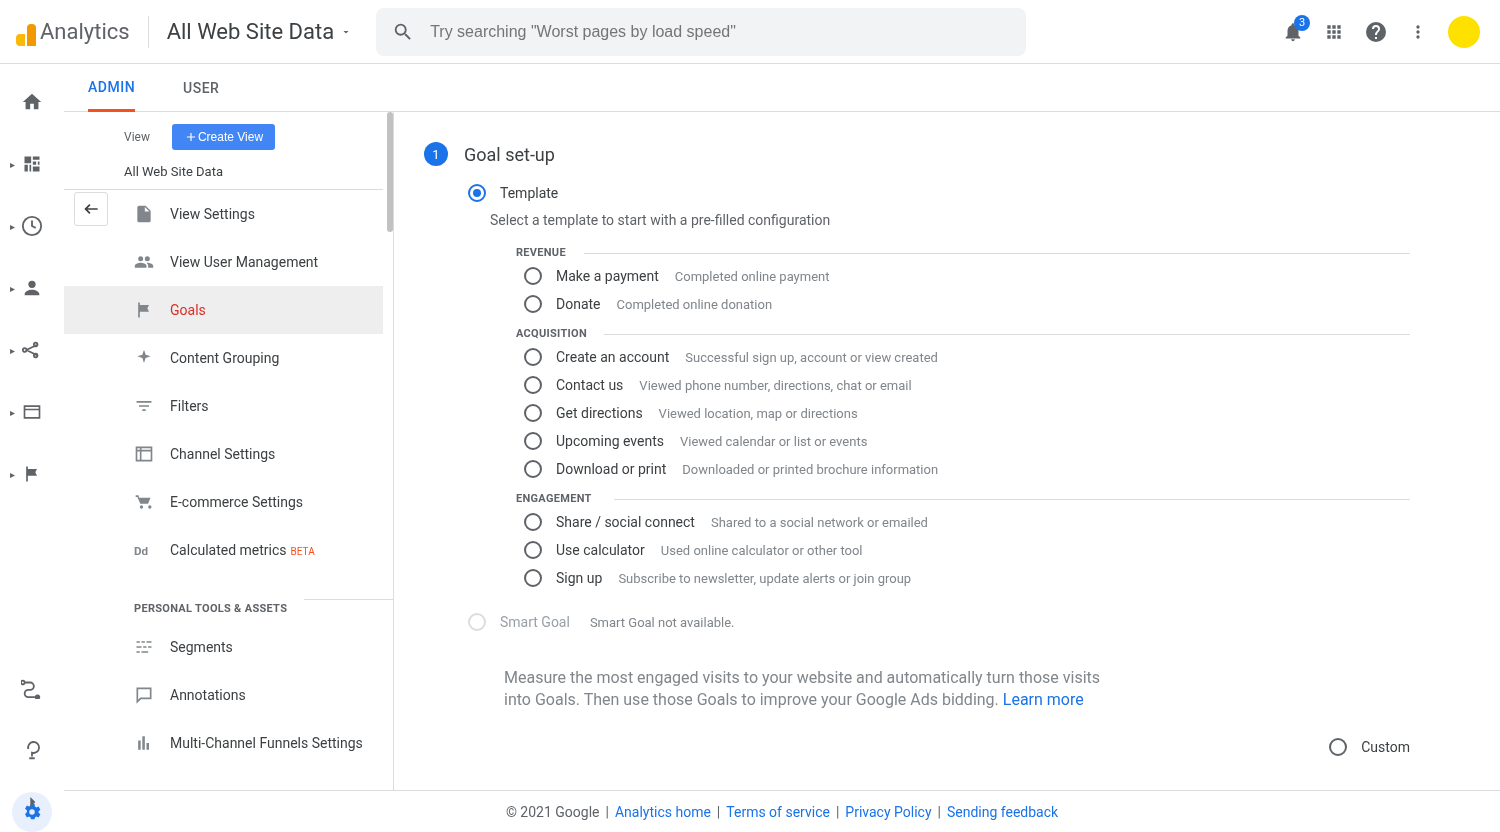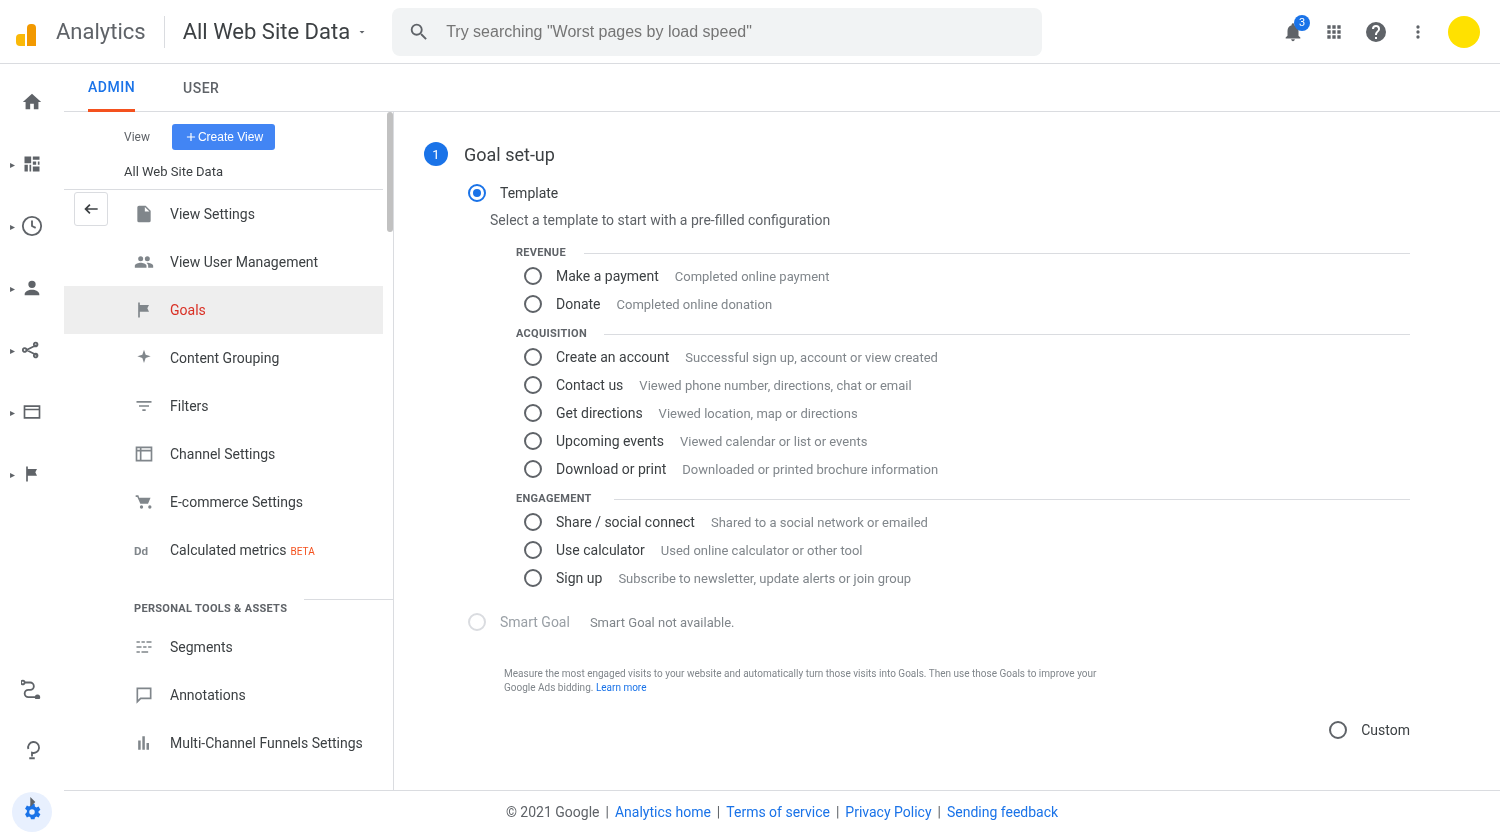--- a/index.html
+++ b/index.html
@@ -1,21 +1,21 @@
 <!DOCTYPE html>
 <html><head>
 <meta charset="utf-8">
 <style>
 * { box-sizing: border-box; margin: 0; padding: 0; }
 body { font-family: Roboto, Arial, sans-serif; font-size: 14px; color: #3c4043; background: #fff; overflow: hidden; }
 .page { width: 1500px; height: 832px; display: flex; flex-direction: column; }
 
 
 .hdr { height: 64px; display: flex; align-items: center; padding: 0 20px 0 16px; border-bottom: 1px solid #dadce0; gap: 12px; }
-.logo { display: flex; align-items: center; gap: 20px; }
+.logo { display: flex; align-items: center; gap: 4px; }
 .logo-mark { display: flex; align-items: flex-end; gap: 2px; height: 28px; }
 .bar1 { width: 9px; height: 12px; background: #fab908; border-radius: 4px 0 0 4px; }
 .bar2 { width: 9px; height: 22px; background: #f29900; border-radius: 4px 4px 0 0; }
 .logo-text { font-size: 22px; color: #5f6368; }
 .divider-v { width: 1px; height: 32px; background: #dadce0; margin: 0 6px; }
 .account-sel { display: flex; align-items: center; gap: 6px; color: #3c4043; font-size: 22px; font-weight: 400; cursor: pointer; }
 .search { flex: 0 0 650px; height: 48px; background: #f1f3f4; border-radius: 8px; display: flex; align-items: center; padding: 0 16px; gap: 16px; margin-left: 12px; }
 .search svg { color: #5f6368; }
 .search input { flex: 1; border: none; background: transparent; font-size: 16px; color: #5f6368; outline: none; }
 .hdr-spacer { flex: 1; }
@@ -81,21 +81,21 @@
 .cat-hdr.acq::after { left: 180px; }
 .cat-hdr.enq::after { left: 160px; }
 .cat-hdr.eng::after { left: 190px; }
 
 .opt-row { display: flex; align-items: center; gap: 14px; padding-left: 100px; margin-bottom: 10px; }
 .opt-label { font-size: 14px; color: #3c4043; }
 .opt-desc { font-size: 13px; color: #80868b; margin-left: 2px; }
 
 .smart-wrap { padding-left: 44px; margin-top: 26px; }
 .smart-row { display: flex; align-items: center; gap: 14px; margin-bottom: 6px; }
-.smart-help { font-size: 10px; color: #80868b; padding-left: 36px; line-height: 1.4; max-width: 640px; margin-top: 36px;}
+.smart-help { font-size: 16px; color: #80868b; padding-left: 36px; line-height: 1.4; max-width: 640px; margin-top: 36px;}
 .link { color: #1a73e8; cursor: pointer; }
 
 
 .ftr { height: 42px; border-top: 1px solid #dadce0; display: flex; align-items: center; justify-content: center; font-size: 14px; color: #5f6368; gap: 6px; }
 .ftr a { color: #1a73e8; text-decoration: none; cursor: pointer; }
 
 
 .chev { position: fixed; left: 16px; bottom: 14px; color: #5f6368; cursor: pointer; width: 32px; height: 32px; display:flex;align-items:center;justify-content:center;}
 
 svg { display: block; }

